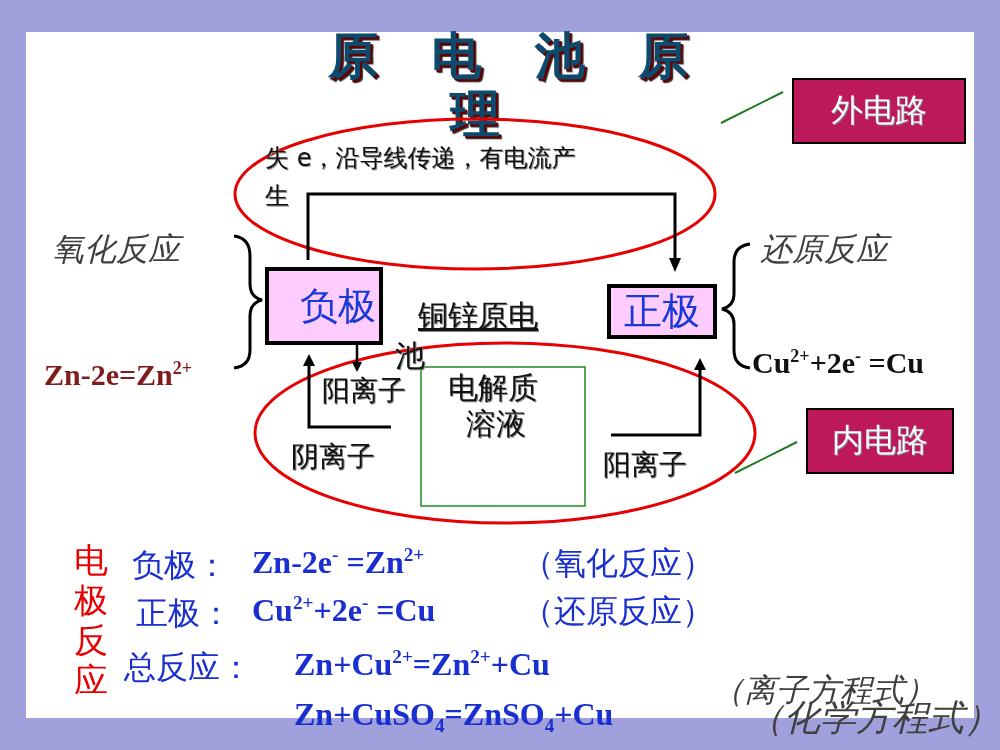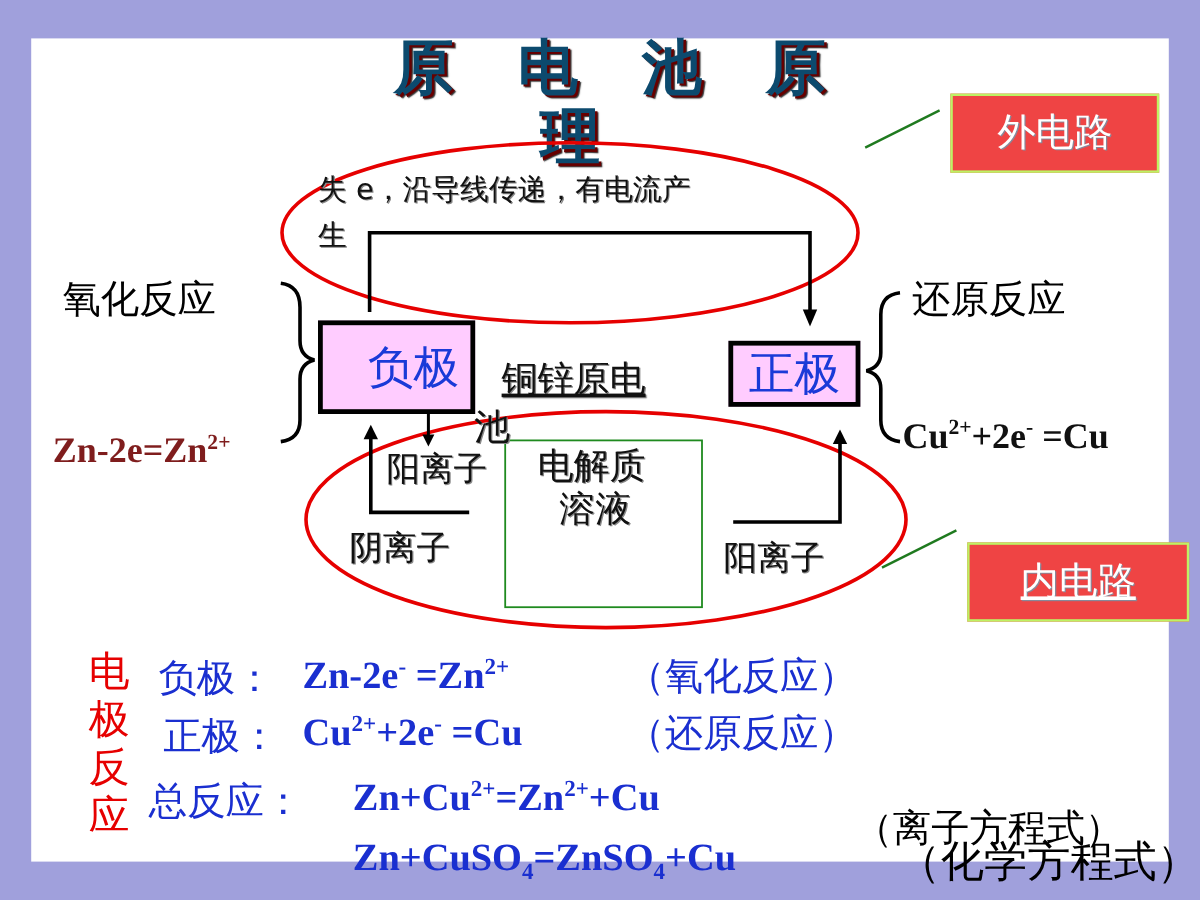--- a/index.html
+++ b/index.html
@@ -3,27 +3,27 @@
 <meta charset="utf-8">
 <style>
   html, body { margin:0; padding:0; }
   body { width:1000px; height:750px; background:#a0a0dc; position:relative; overflow:hidden;
          font-family:"DejaVu Sans", sans-serif; }
   .slide { position:absolute; left:26px; top:32px; width:948px; height:686px; background:#ffffff; }
   .abs { position:absolute; white-space:nowrap; }
   .title { font-size:50px; font-weight:bold; color:#0c4a6e; letter-spacing:18px;
            text-shadow:2px 2px 0 #600, 3px 3px 1px #333; line-height:56px; }
   .blk { color:#111; text-shadow:1px 1px 0 #888; }
-  .pink { color:#000000; }
+  .pink { color:#404040;font-style:italic; }
   .blue { color:#1a2fd0; }
   .red { color:#e60000; }
   .serif { font-family:"Liberation Serif", "DejaVu Serif", serif; font-weight:bold; }
   .electrode { position:absolute; background:#ffccff; border:4px solid #000; box-sizing:border-box;
                color:#1a3ad8; font-size:38px; display:flex; align-items:center; justify-content:center; }
-  .tag { position:absolute; background:#ef4444; border:2px solid #bef264; color:#fff;
+  .tag { position:absolute; background:#be185d; border:2px solid #000000; color:#fff;
          font-size:32px; display:flex; align-items:center; justify-content:center;
          text-shadow:1px 1px 0 #889; box-sizing:border-box; }
   sup { font-size:0.6em; }
   sub { font-size:0.6em; }
   svg.overlay { position:absolute; left:0; top:0; }
 </style>
 </head>
 <body>
 
 <div class="slide"></div>
@@ -55,26 +55,26 @@
 
   <path d="M234,236 Q250,238 250,256 L250,284 Q250,297 262,300 Q250,303 250,316 L250,350 Q250,366 234,368" fill="none" stroke="#000" stroke-width="3"></path>
 
   <path d="M750,244 Q734,246 734,262 L734,294 Q734,306 722,309 Q734,312 734,324 L734,350 Q734,366 750,368" fill="none" stroke="#000" stroke-width="3"></path>
 </svg>
 
 <div class="abs blk" style="left:265px; top:142px; font-size:24px;">失 e，沿导线传递，有电流产</div>
 <div class="abs blk" style="left:265px; top:180px; font-size:24px;">生</div>
 
 <div class="tag" style="left:792px; top:78px; width:174px; height:66px;">外电路</div>
-<div class="tag" style="left:806px; top:452px; width:185px; height:66px;text-decoration:underline;">内电路</div>
+<div class="tag" style="left:806px; top:408px; width:148px; height:66px;">内电路</div>
 
 <div class="abs pink" style="left:52px; top:228px; font-size:32px;">氧化反应</div>
 <div class="abs pink" style="left:760px; top:228px; font-size:32px;text-align:center;">还原反应</div>
 
-<div class="electrode" style="left:265px; top:267px; width:131px; height:78px;padding-left:28px;">负极</div>
+<div class="electrode" style="left:265px; top:267px; width:118px; height:78px;padding-left:28px;">负极</div>
 <div class="electrode" style="left:607px; top:284px; width:110px; height:55px;">正极</div>
 
 <div class="abs blk" style="left:418px; top:296px; font-size:30px;text-decoration:underline;">铜锌原电</div>
 <div class="abs blk" style="left:395px; top:336px; font-size:30px;">池</div>
 
 <div class="abs blk" style="left:448px; top:368px; font-size:30px;">电解质</div>
 <div class="abs blk" style="left:466px; top:404px; font-size:30px;text-align:right;">溶液</div>
 
 <div class="abs blk" style="left:322px; top:372px; font-size:28px;">阳离子</div>
 <div class="abs blk" style="left:291px; top:438px; font-size:28px;">阴离子</div>

